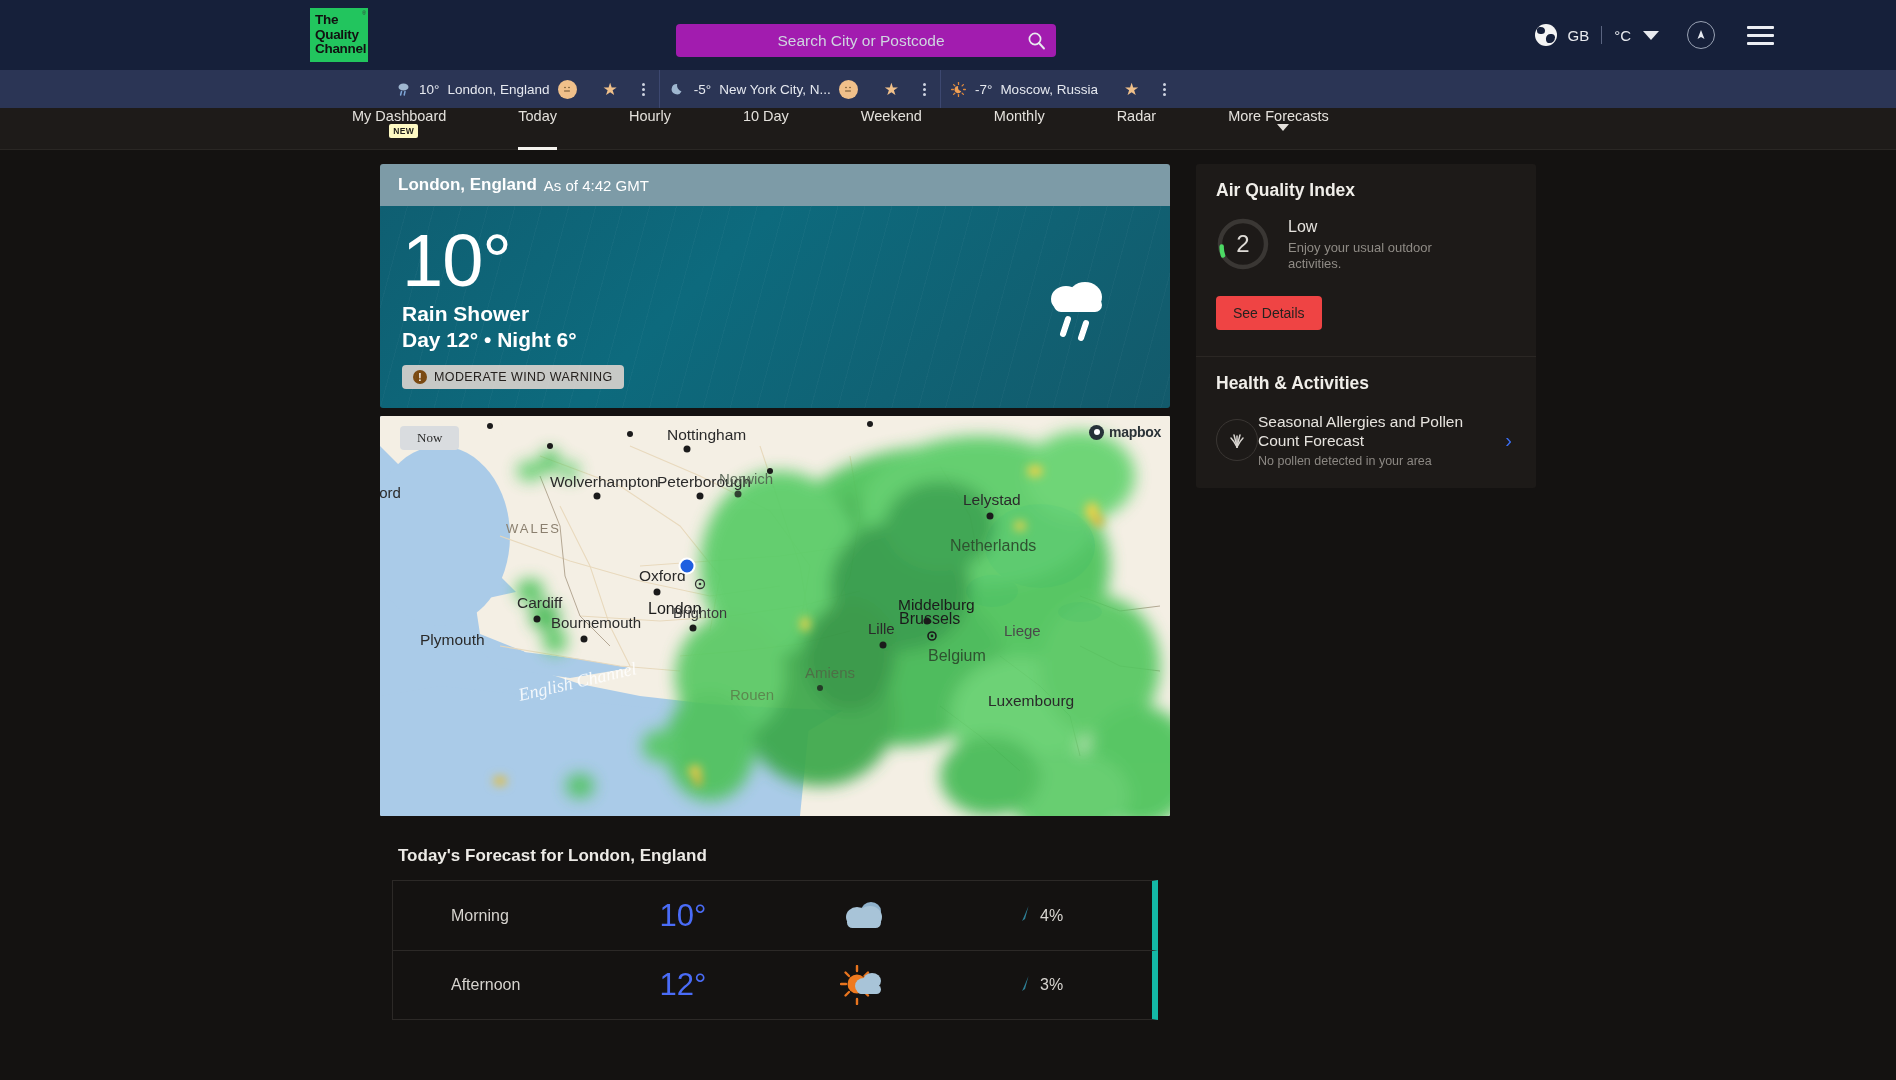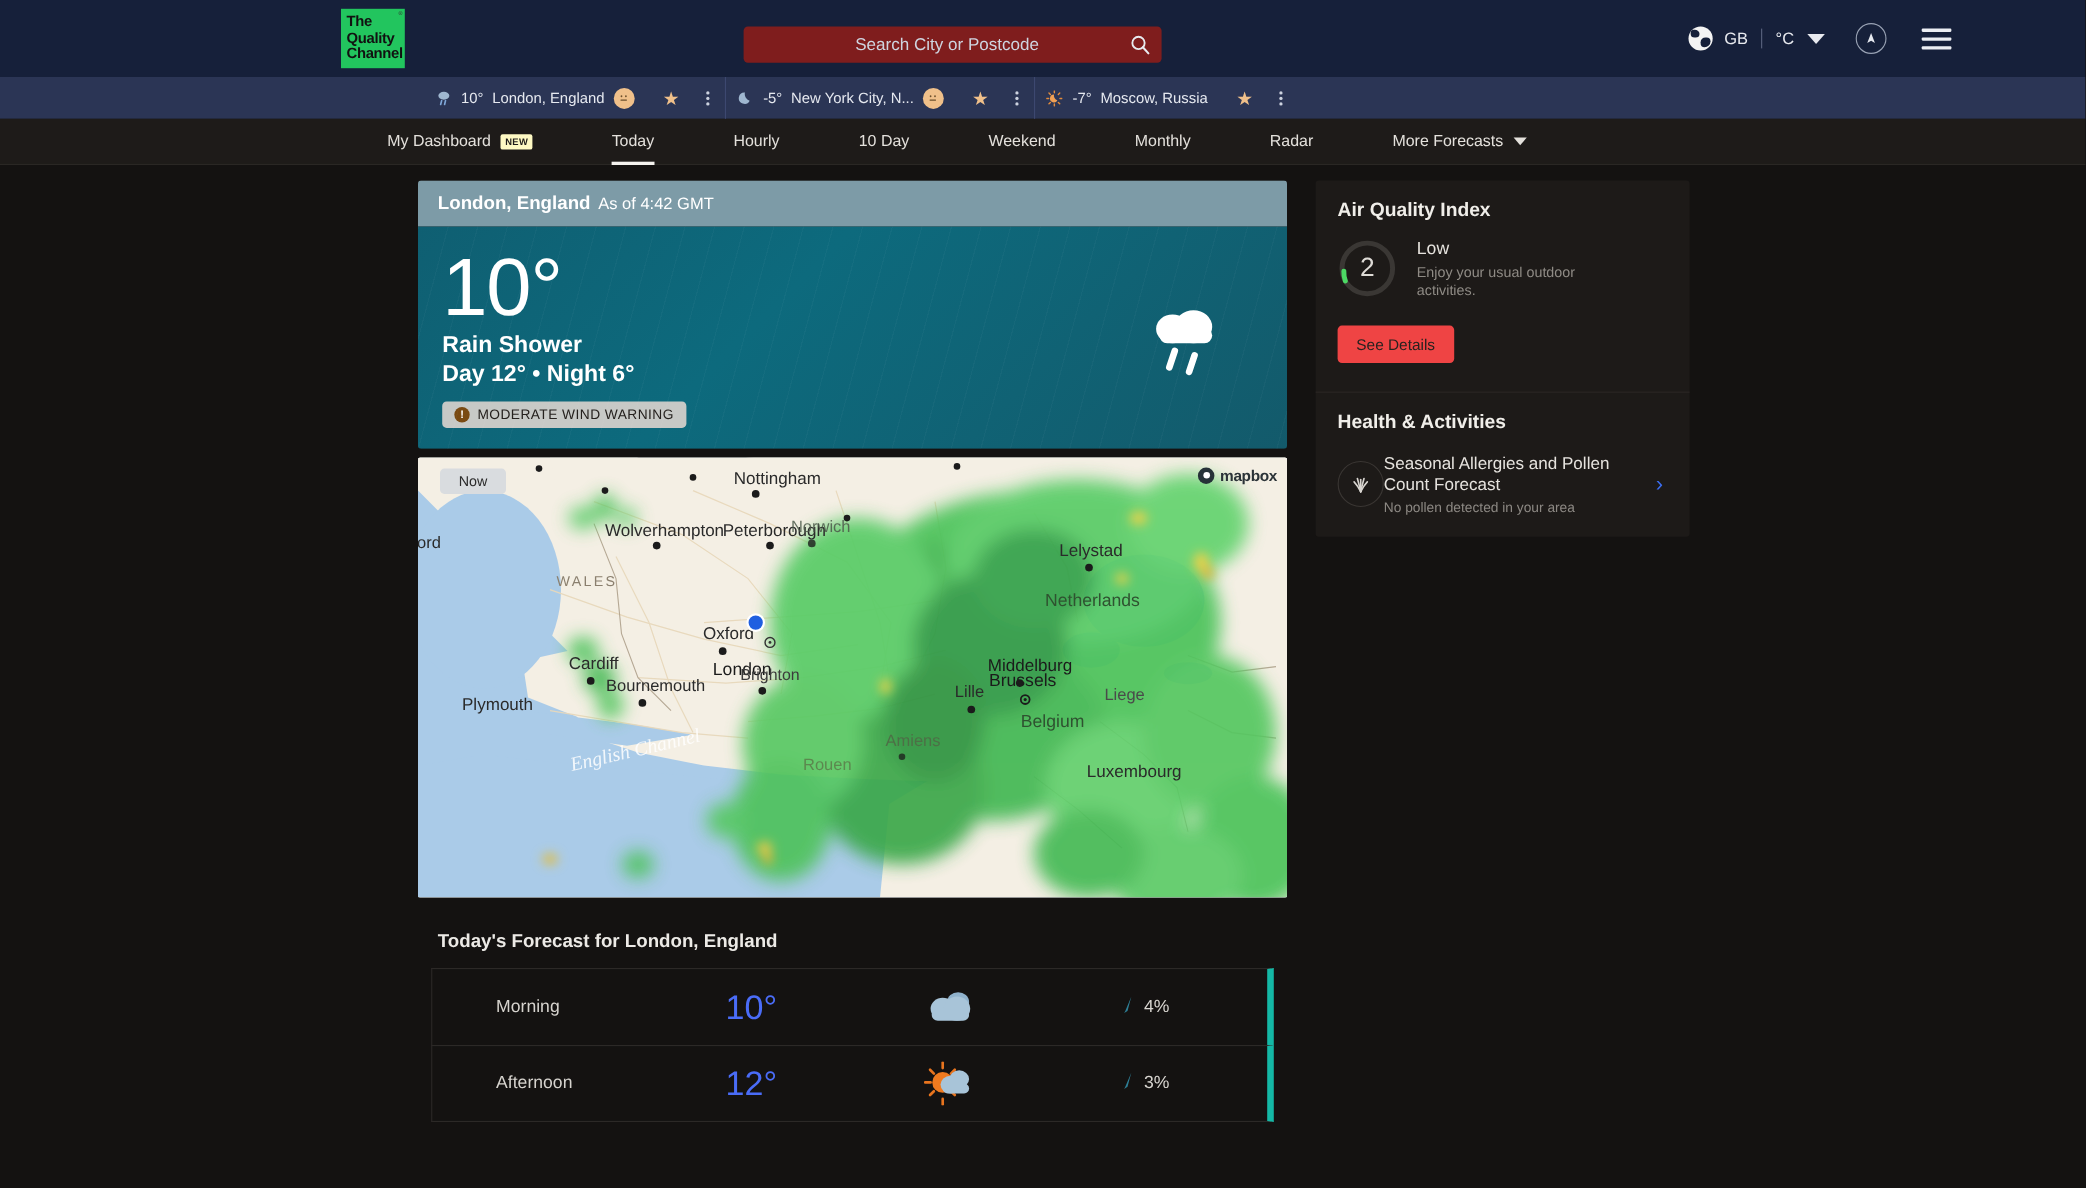--- a/index.html
+++ b/index.html
@@ -31,21 +31,21 @@
     font-size: 13.5px; font-weight: bold; color: #111;
     line-height: 14.5px; letter-spacing: -0.3px;
     font-family: "Liberation Sans", sans-serif;
   }
   .logo-reg { position:absolute; top:2px; right:2px; font-size:5px; color:#333; }
 
   .search-wrap {
     position: absolute;
     left: 676px; top: 24px;
     width: 380px; height: 33px;
-    background: #7f1d1d;
+    background: #a21caf;
     border-radius: 4px;
     display: flex; align-items: center;
   }
   .search-input {
     flex: 1; background: transparent; border: none; outline: none;
     color: #dfe3ea; font-size: 15.5px;
     text-align: center;
     font-family: "Liberation Sans", sans-serif;
     padding-left: 30px;
   }
@@ -112,21 +112,21 @@
   
   .navbar {
     height: 42px; background: #1e1b19;
     display:flex; align-items:center;
     padding-left: 352px;
     border-bottom: 1px solid #2a2724;
   }
   .nav-item {
     color:#e4e1dc; font-size:14.5px; position:relative;
     height:42px; display:flex;align-items:center;
-    margin-right: 72px; white-space:nowrap;
+    margin-right: 72px; white-space:nowrap;flex-direction:column;
   }
   .nav-item.active::after{
     content:''; position:absolute; left:0; right:0; bottom:0;
     height:3px; background:#f4f2ee;
   }
   .badge-new{
     background:#fef9c3;color:#1e1b19;font-size:8.5px;font-weight:bold;
     padding:2px 4px;border-radius:2px;margin-left:9px;letter-spacing:0.3px;
   }
   .nav-caret{
@@ -174,21 +174,21 @@
   
   .radar {
     margin-top: 8px; height: 400px; border-radius:2px;
     position:relative; overflow:hidden;
     background:#f2ede3;
   }
   .radar svg { display:block; }
   .now-badge{
     position:absolute;left:20px;top:10px;
     background:#d9dcdf;color:#2b2b2b;font-size:13px;
-    padding:4px 17px;border-radius:4px;
+    padding:4px 17px;border-radius:4px;font-family:Liberation Serif, serif;
   }
   .mapbox-logo{
     position:absolute;right:9px;top:8px;display:flex;align-items:center;gap:5px;
   }
   .mb-circle{width:15px;height:15px;border-radius:50%;background:#263238;
     display:flex;align-items:center;justify-content:center;}
   .mb-circle i{width:6px;height:6px;border-radius:50%;background:#fff;display:block;}
   .mb-txt{font-size:14px;color:#2b3338;font-weight:bold;letter-spacing:-0.3px;}
 
   

